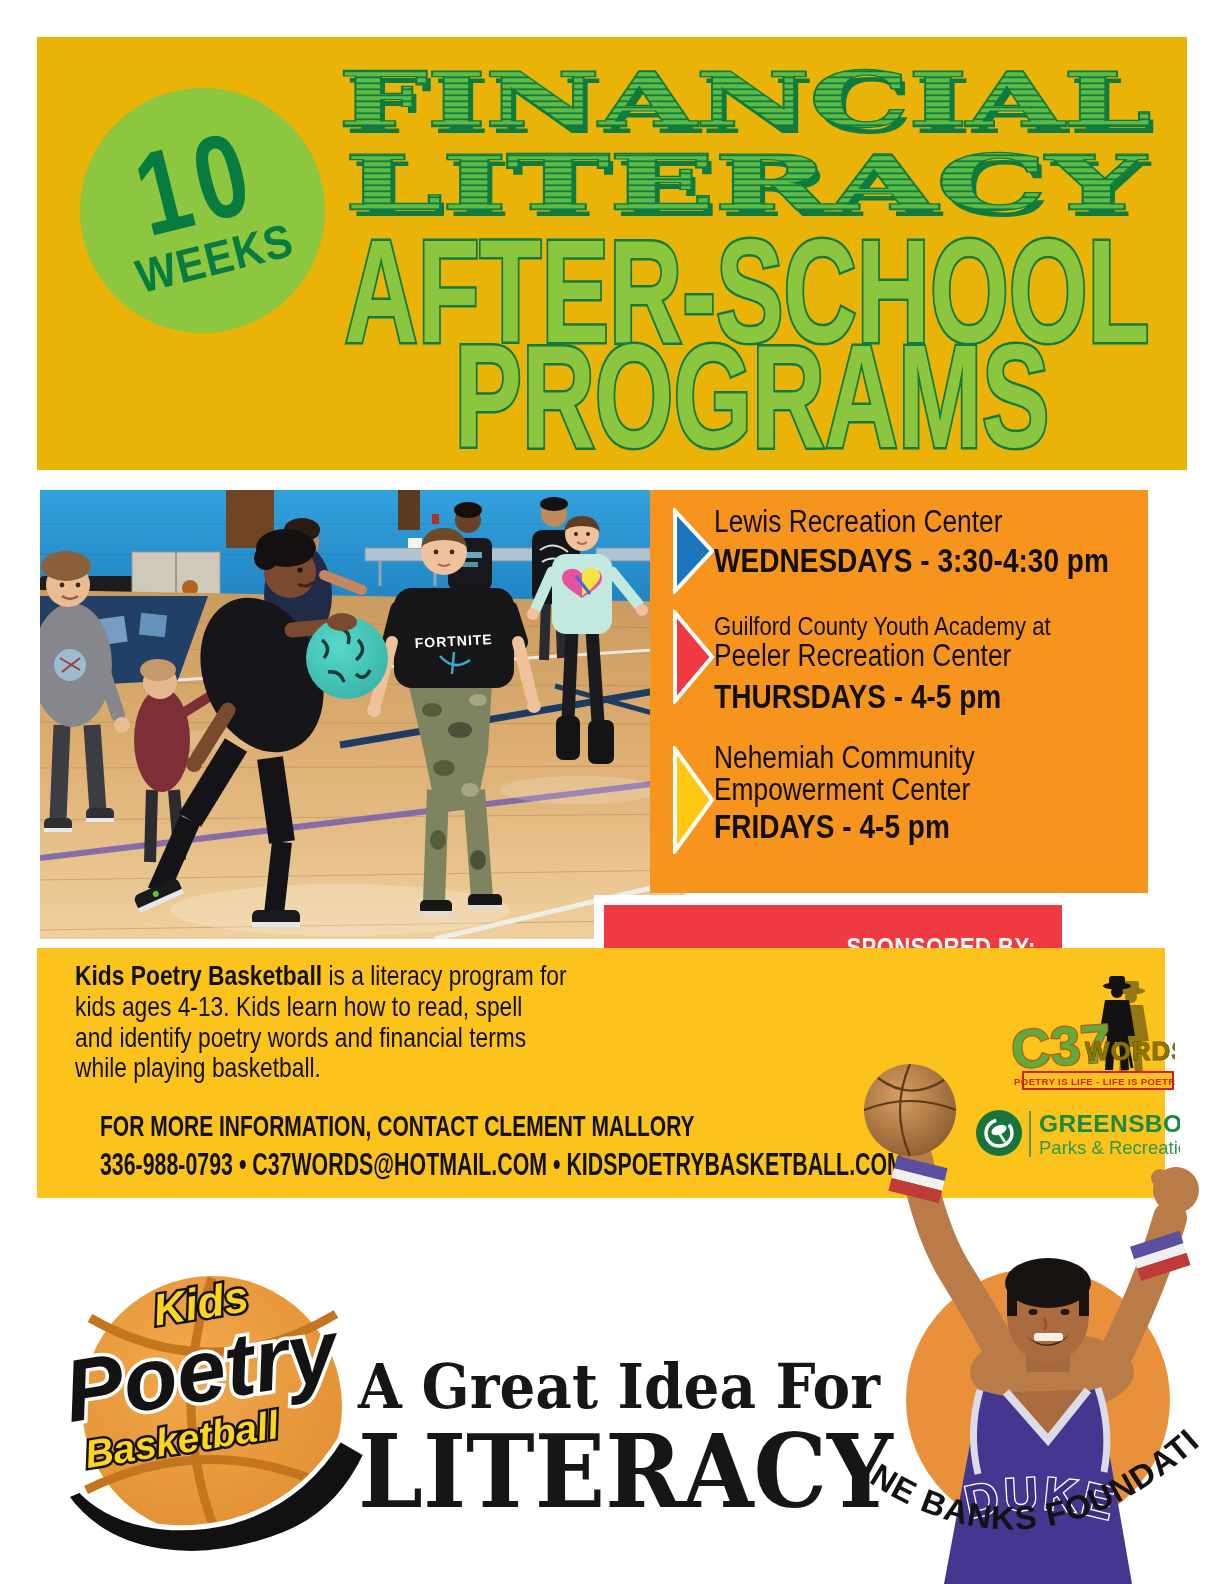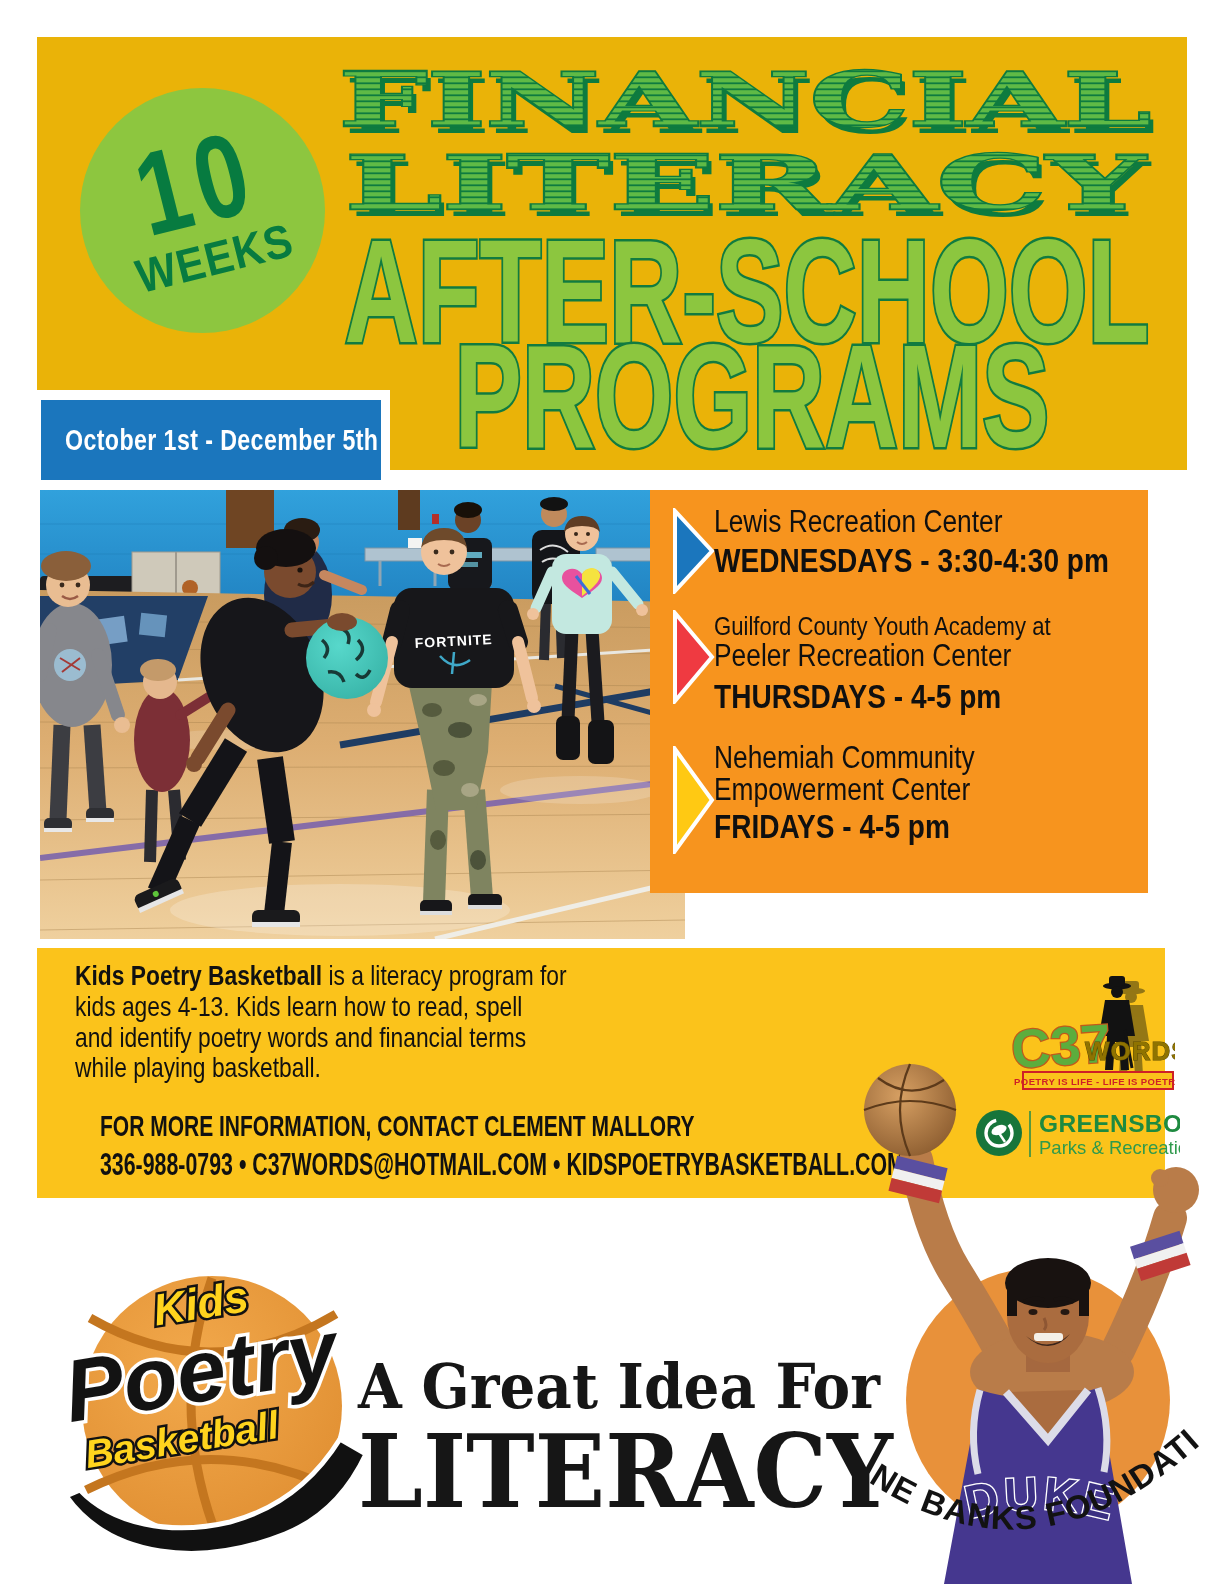--- a/index.html
+++ b/index.html
@@ -70,25 +70,20 @@
     </svg>
   </div>
 
   <div class="abs badge-circle">
     <div class="badge-inner">
       <div class="badge-ten">10</div>
       <div class="badge-weeks">WEEKS</div>
     </div>
   </div>
 
-  <div class="abs date-wrap">
-    <div class="date-bar">
-      <div class="date-text">October 1st - December 5th</div>
-    </div>
-  </div>
 
   <div class="abs photo">
     <svg width="645" height="449" viewBox="0 0 645 449">
       <defs>
         <linearGradient id="wallG" x1="0" y1="0" x2="0" y2="1">
           <stop offset="0" stop-color="#31A1DC"></stop>
             <stop offset="1" stop-color="#2183C2"></stop>
         </linearGradient>
         <linearGradient id="floorG" x1="0" y1="0" x2="0" y2="1">
           <stop offset="0" stop-color="#C99B5F"></stop>
@@ -309,20 +304,25 @@
     <div class="sch-text sch-loc" style="top:150px">Peeler Recreation Center</div>
     <div class="sch-text sch-time" style="top:188px">THURSDAYS - 4-5 pm</div>
 
     <svg class="marker" style="top:256px" width="44" height="108" viewBox="0 0 44 108">
       <polygon points="3,3 3,105 40,54" stroke="#FFFFFF" stroke-width="4" fill="#FFC913"></polygon>
     </svg>
     <div class="sch-text sch-loc wrap" style="top:252px">Nehemiah Community Empowerment Center</div>
     <div class="sch-text sch-time" style="top:318px">FRIDAYS  - 4-5 pm</div>
   </div>
 
+  <div class="abs spon-wrap">
+    <div class="spon-bar">
+      <div class="spon-text">SPONSORED BY:</div>
+    </div>
+  </div>
 
   <div class="abs yellow-info">
     <div class="para">
       <div><b>Kids Poetry Basketball</b><span> is a literacy program for</span></div>
       <div>kids ages 4-13.  Kids learn how to read, spell</div>
       <div>and identify poetry words and financial terms</div>
       <div>while playing basketball.</div>
     </div>
     <div class="contact1">FOR MORE INFORMATION, CONTACT CLEMENT MALLORY</div>
     <div class="contact2">336-988-0793 • C37WORDS@HOTMAIL.COM • KIDSPOETRYBASKETBALL.COM</div>

